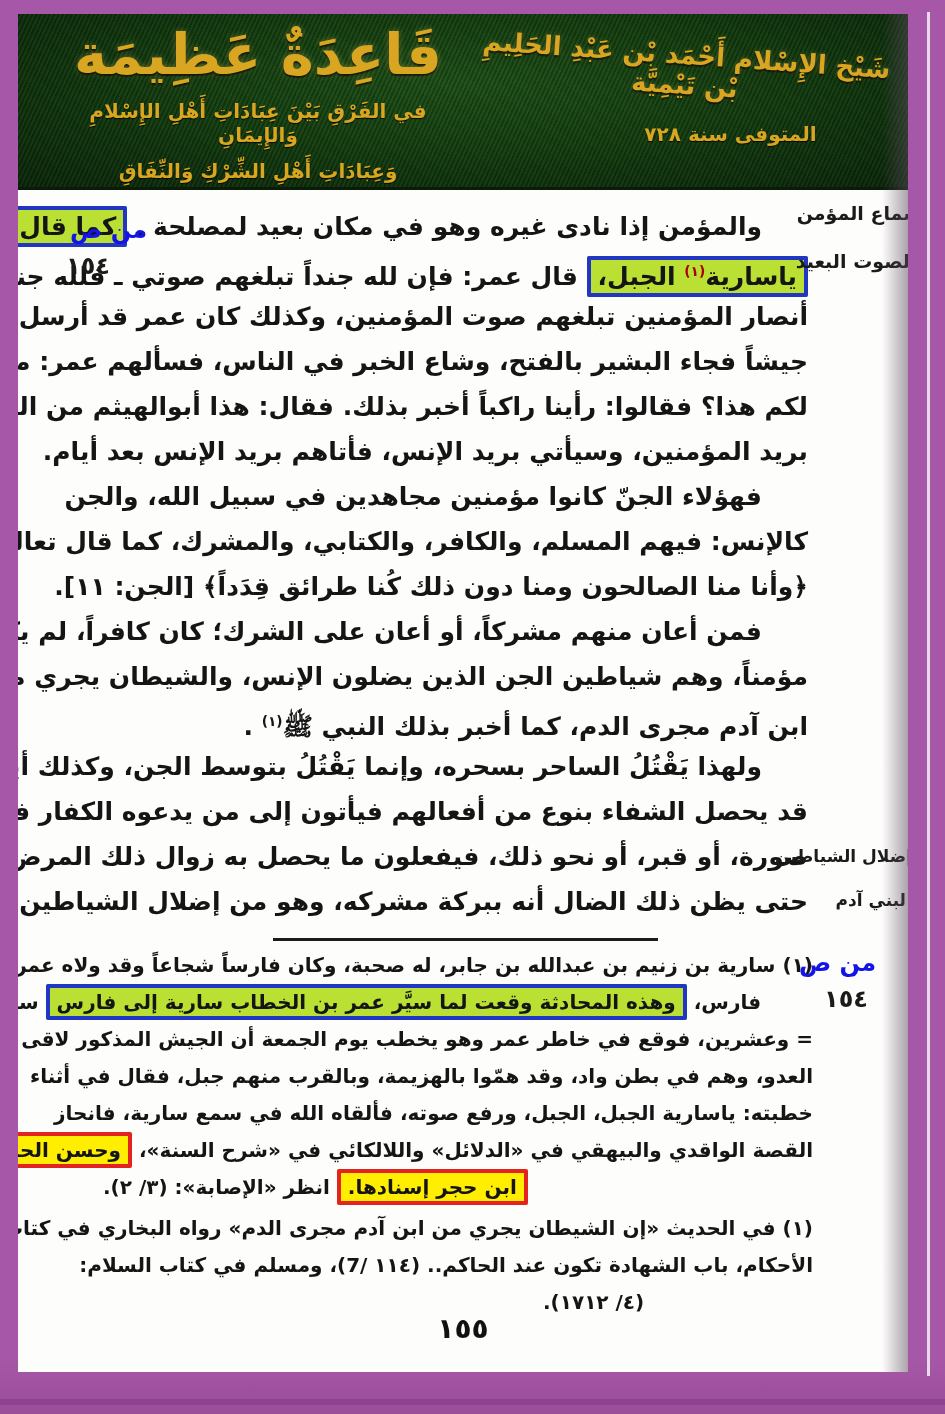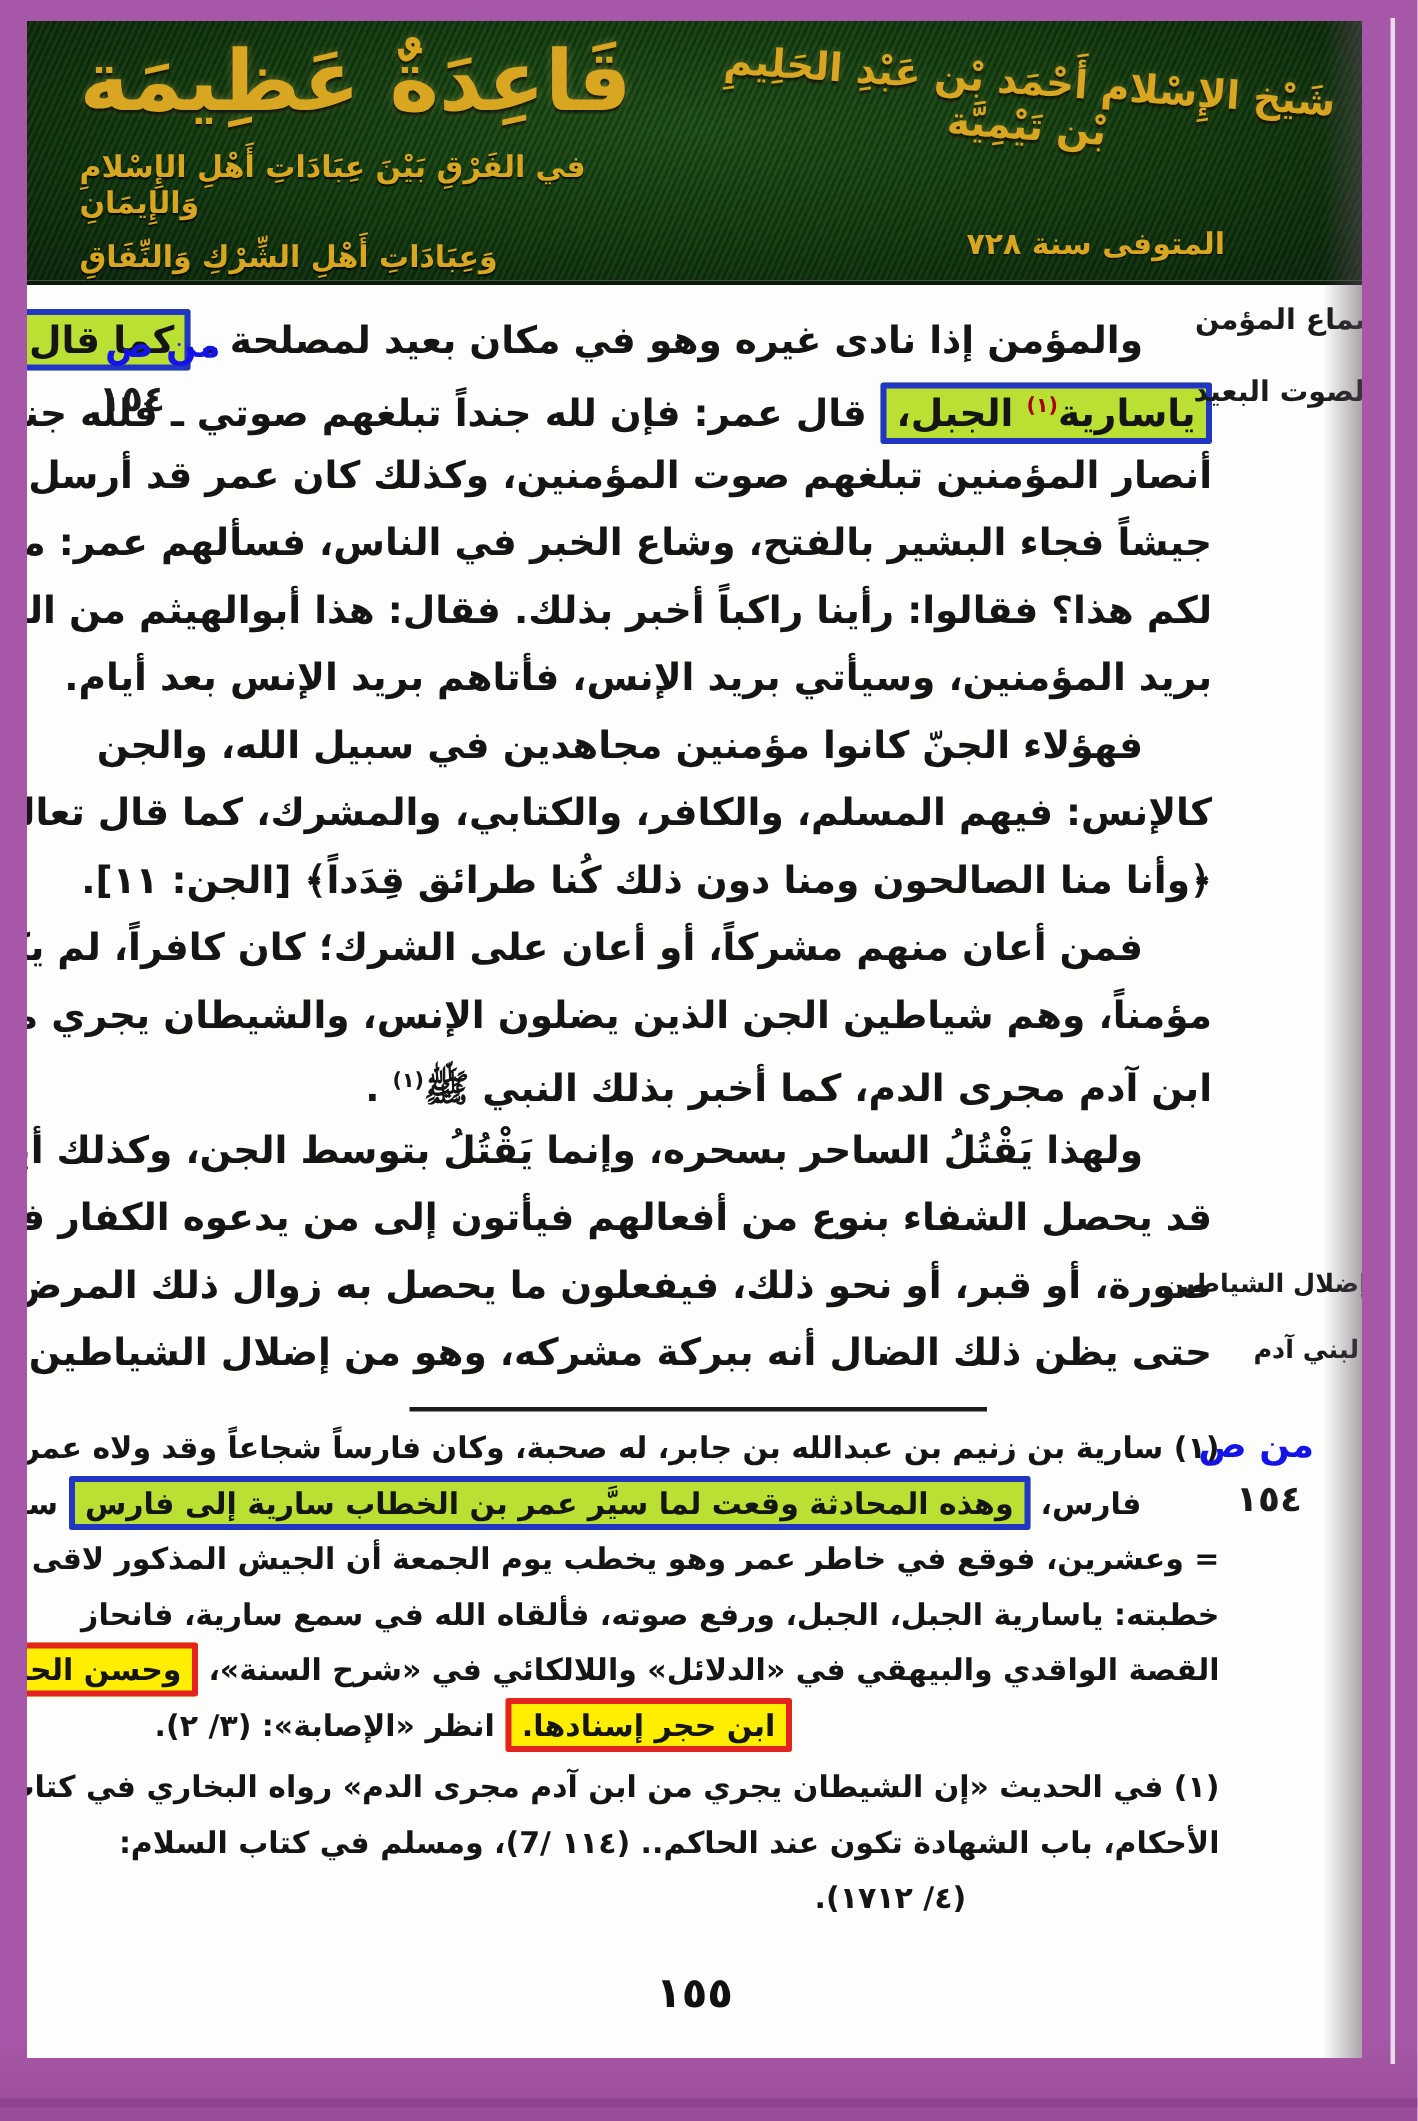--- a/index.html
+++ b/index.html
@@ -26,29 +26,29 @@
   
   .banner{
     height:176px;width:100%;
     background:
       repeating-linear-gradient(115deg,rgba(0,0,0,.18) 0 2px,rgba(255,255,255,.03) 2px 4px),
       radial-gradient(ellipse at 50% 40%,#1d4f17 0%,#123a0e 55%,#0a260a 100%);
     border-bottom:3px solid #0a1c08;
     display:flex;flex-direction:row;color:var(--gold);
     position:relative;overflow:hidden;
   }
-  .banner .right-block{width:50%;text-align:left;padding-top:8px;padding-left:35px;}
+  .banner .right-block{width:50%;text-align:center;padding-top:8px;padding-left:35px;}
   .banner .left-block{width:50%;text-align:center;padding-top:26px;}
   .b-title{font-size:56px;font-weight:bold;letter-spacing:2px;
     text-shadow:0 2px 2px rgba(0,0,0,.7),0 0 6px rgba(245,208,105,.35);}
   .b-sub{font-size:20px;font-weight:bold;margin-top:12px;letter-spacing:1px;
     text-shadow:0 1px 1px rgba(0,0,0,.8);}
   .b-author{font-size:26px;font-weight:bold;transform:rotate(4deg);
     text-shadow:0 2px 2px rgba(0,0,0,.7),0 0 5px rgba(245,208,105,.3);padding:0 14px;}
-  .b-death{font-size:20px;font-weight:bold;margin-top:50px;margin-left:90px;
+  .b-death{font-size:20px;font-weight:bold;margin-top:22px;margin-left:90px;
     text-shadow:0 1px 1px rgba(0,0,0,.8);}
   
   .content{margin:14px 100px 0 80px;direction:rtl;}
   .tline{font-size:25px;font-weight:bold;color:#151515;line-height:45px;height:45px;
     white-space:nowrap;}
   .jl{text-align:justify;text-align-last:justify;}
   .el{text-align:right;}
   .ll{text-align:left;}
   .ind{text-indent:46px;}
   sup{font-size:.55em;vertical-align:super;font-weight:bold;}
@@ -111,20 +111,21 @@
       <div class="tline jl"><span><span>صورة، أو قبر، أو نحو ذلك، فيفعلون ما يحصل به زوال ذلك المرض،</span></span></div>
       <div class="tline jl"><span><span>حتى يظن ذلك الضال أنه ببركة مشركه، وهو من إضلال الشياطين،</span></span></div>
     </div>
 
   <div class="fn-sep"></div>
 
   <div class="footnotes" id="footnote1">
       <div class="tline jl"><span><span>(١) سارية بن زنيم بن عبدالله بن جابر، له صحبة، وكان فارساً شجاعاً وقد ولاه عمر ناحية</span></span></div>
       <div class="tline jl ind"><span><span>فارس، </span></span><span class="hl hl-green"><span>وهذه المحادثة وقعت لما سيَّر عمر بن الخطاب سارية إلى فارس</span></span><span><span> سنة ثلاث =</span></span></div>
       <div class="tline jl"><span><span>= وعشرين، فوقع في خاطر عمر وهو يخطب يوم الجمعة أن الجيش المذكور لاقى</span></span></div>
+      <div class="tline jl"><span><span>العدو، وهم في بطن واد، وقد همّوا بالهزيمة، وبالقرب منهم جبل، فقال في أثناء</span></span></div>
       <div class="tline jl"><span><span>خطبته: ياسارية الجبل، الجبل، ورفع صوته، فألقاه الله في سمع سارية، فانحاز</span></span></div>
       <div class="tline jl"><span><span>القصة الواقدي والبيهقي في «الدلائل» واللالكائي في «شرح السنة»، </span></span><span class="hl hl-yellow"><span>وحسن الحافظ</span></span></div>
       <div class="tline ll"><span class="hl hl-yellow"><span>ابن حجر إسنادها.</span></span><span><span> انظر «الإصابة»: ‪(٣/ ٢)‬.</span></span></div>
     </div>
   <div class="footnotes2" id="footnote2">
       <div class="tline jl"><span><span>(١) في الحديث «إن الشيطان يجري من ابن آدم مجرى الدم» رواه البخاري في كتاب</span></span></div>
       <div class="tline jl"><span><span>الأحكام، باب الشهادة تكون عند الحاكم.. ‪(7/ ١١٤)‬، ومسلم في كتاب السلام:</span></span></div>
       <div class="tline ll fn2-last"><span><span>‪(٤/ ١٧١٢)‬.</span></span></div>
     </div>
 

